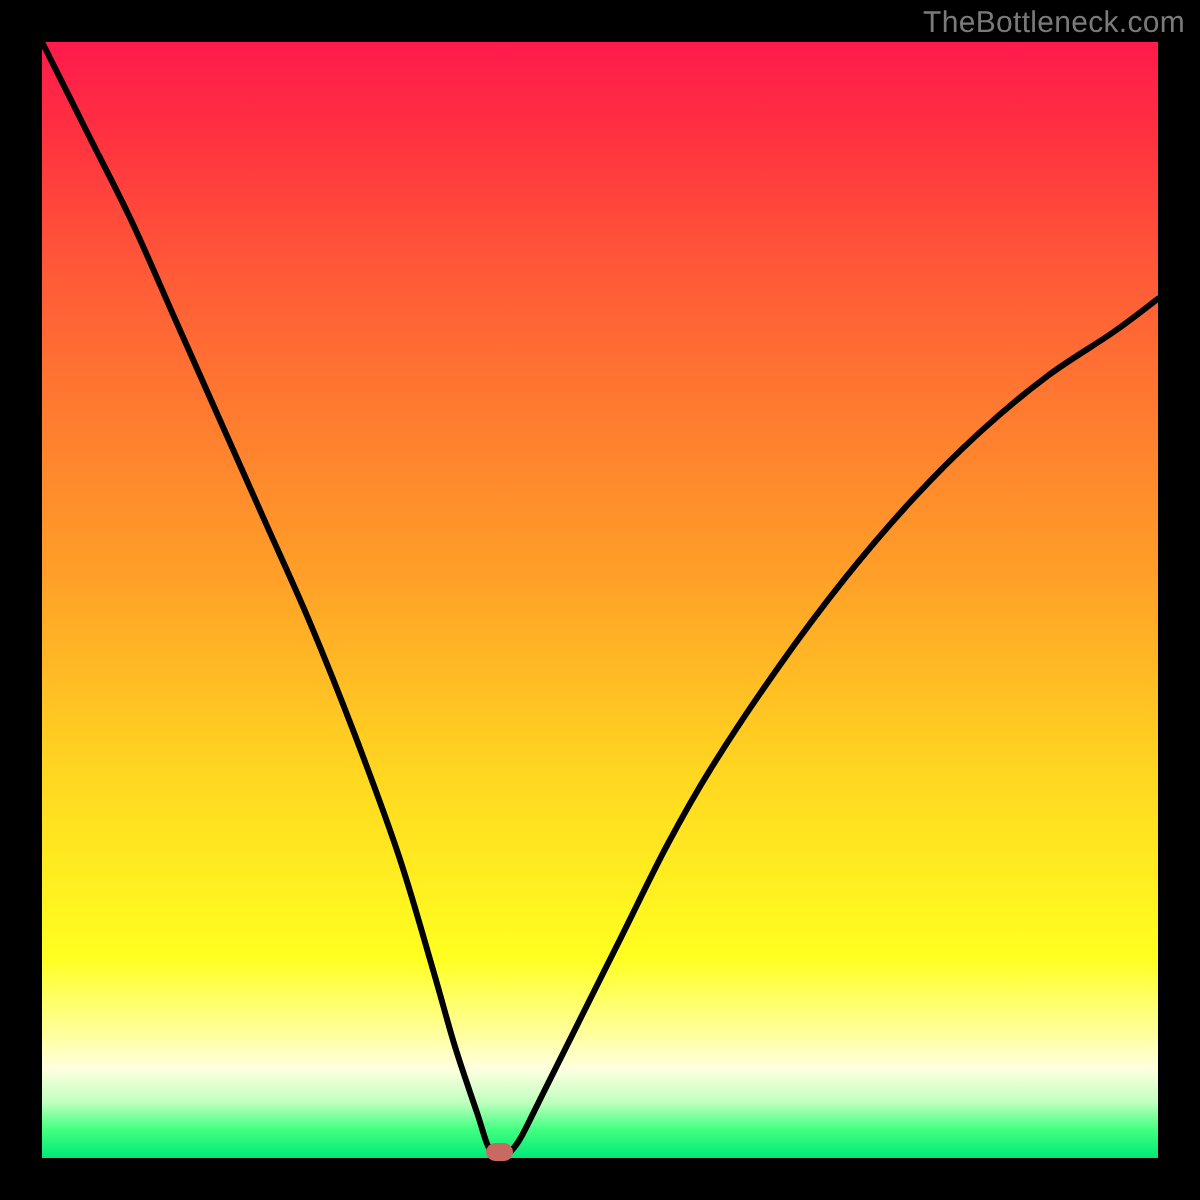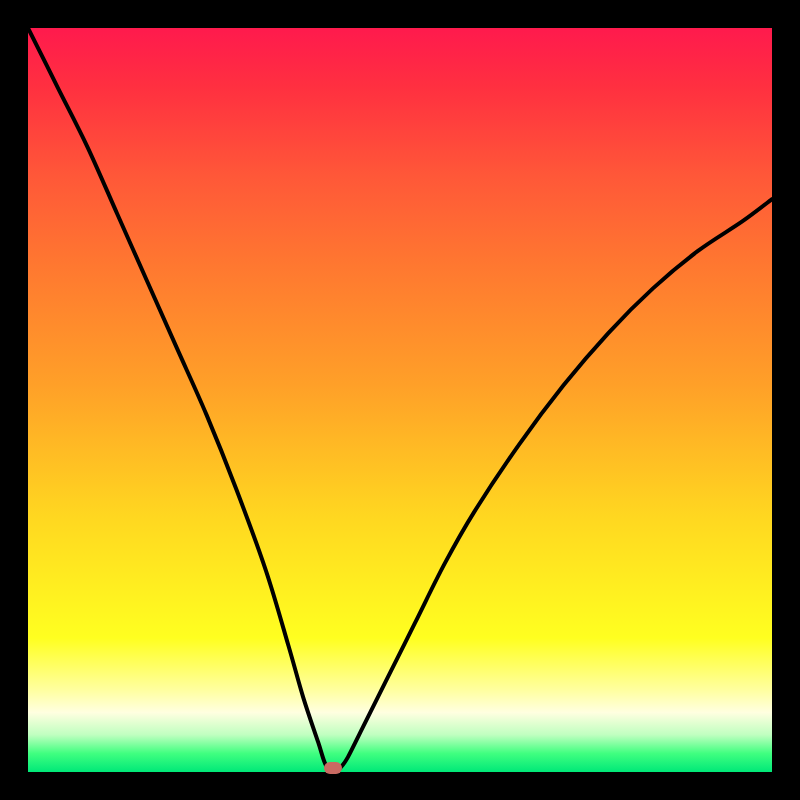--- a/index.html
+++ b/index.html
@@ -71,13 +71,14 @@
 </head>
 <body>
 
 <div class="frame">
   <div class="plot">
     <svg class="curve" viewBox="0 0 744 744" preserveAspectRatio="none">
       <path id="curve-path" d="M 0 0 C 4.96 9.919999999999996, 19.840000000000003 39.679999999999964, 29.76 59.51999999999998 C 39.68 79.36, 49.6 97.96000000000008, 59.52 119.04000000000008 C 69.44 140.1200000000001, 79.36 163.68, 89.28 186 C 99.2 208.32, 109.12 230.64, 119.04 252.95999999999998 C 128.96 275.28, 138.88000000000002 297.6, 148.8 319.92 C 158.72 342.24, 168.64 363.32, 178.56 386.88 C 188.48000000000002 410.44, 198.40000000000003 435.23999999999995, 208.32000000000002 461.28 C 218.24 487.32, 229.40000000000003 517.08, 238.08 543.12 C 246.76 569.16, 254.2 596.4399999999999, 260.4 617.52 C 266.59999999999997 638.6, 270.31999999999994 653.48, 275.28 669.6 C 280.24 685.72, 286.44 703.08, 290.16 714.24 C 293.88000000000005 725.4, 295.12 731.5999999999999, 297.6 736.56 C 300.08000000000004 741.52, 302.55999999999995 743.504, 305.03999999999996 744 C 307.52 744.496, 309.99999999999994 742.016, 312.47999999999996 739.536 C 314.96 737.0559999999999, 316.2 735.816, 319.92 729.12 C 323.64000000000004 722.424, 328.6 711.76, 334.8 699.36 C 341 686.96, 348.44 672.08, 357.12 654.72 C 365.8 637.36, 376.96 615.0400000000001, 386.88 595.2 C 396.8 575.36, 406.72 554.28, 416.64000000000004 535.68 C 426.56000000000006 517.0799999999999, 434 503.44, 446.4 483.6 C 458.79999999999995 463.76000000000005, 476.16 437.71999999999997, 491.04 416.64 C 505.92 395.56, 520.8 375.72, 535.68 357.12 C 550.56 338.52, 565.44 321.16, 580.32 305.04 C 595.2 288.92, 610.0799999999999 274.03999999999996, 624.9599999999999 260.4 C 639.8399999999999 246.76, 654.72 234.36000000000004, 669.6 223.20000000000005 C 684.48 212.04000000000005, 701.84 202.12000000000006, 714.24 193.44000000000005 C 726.64 184.76000000000005, 739.04 174.84, 744 171.12" fill="none" stroke="#000" stroke-width="4" stroke-linejoin="round" stroke-linecap="round"></path>
     </svg>
     <div id="marker" class="marker" style="left: 305.04px; top: 740px;"></div>
   </div>
+  <div class="watermark">TheBottleneck.com</div>
 </div>
 
 </body></html>

